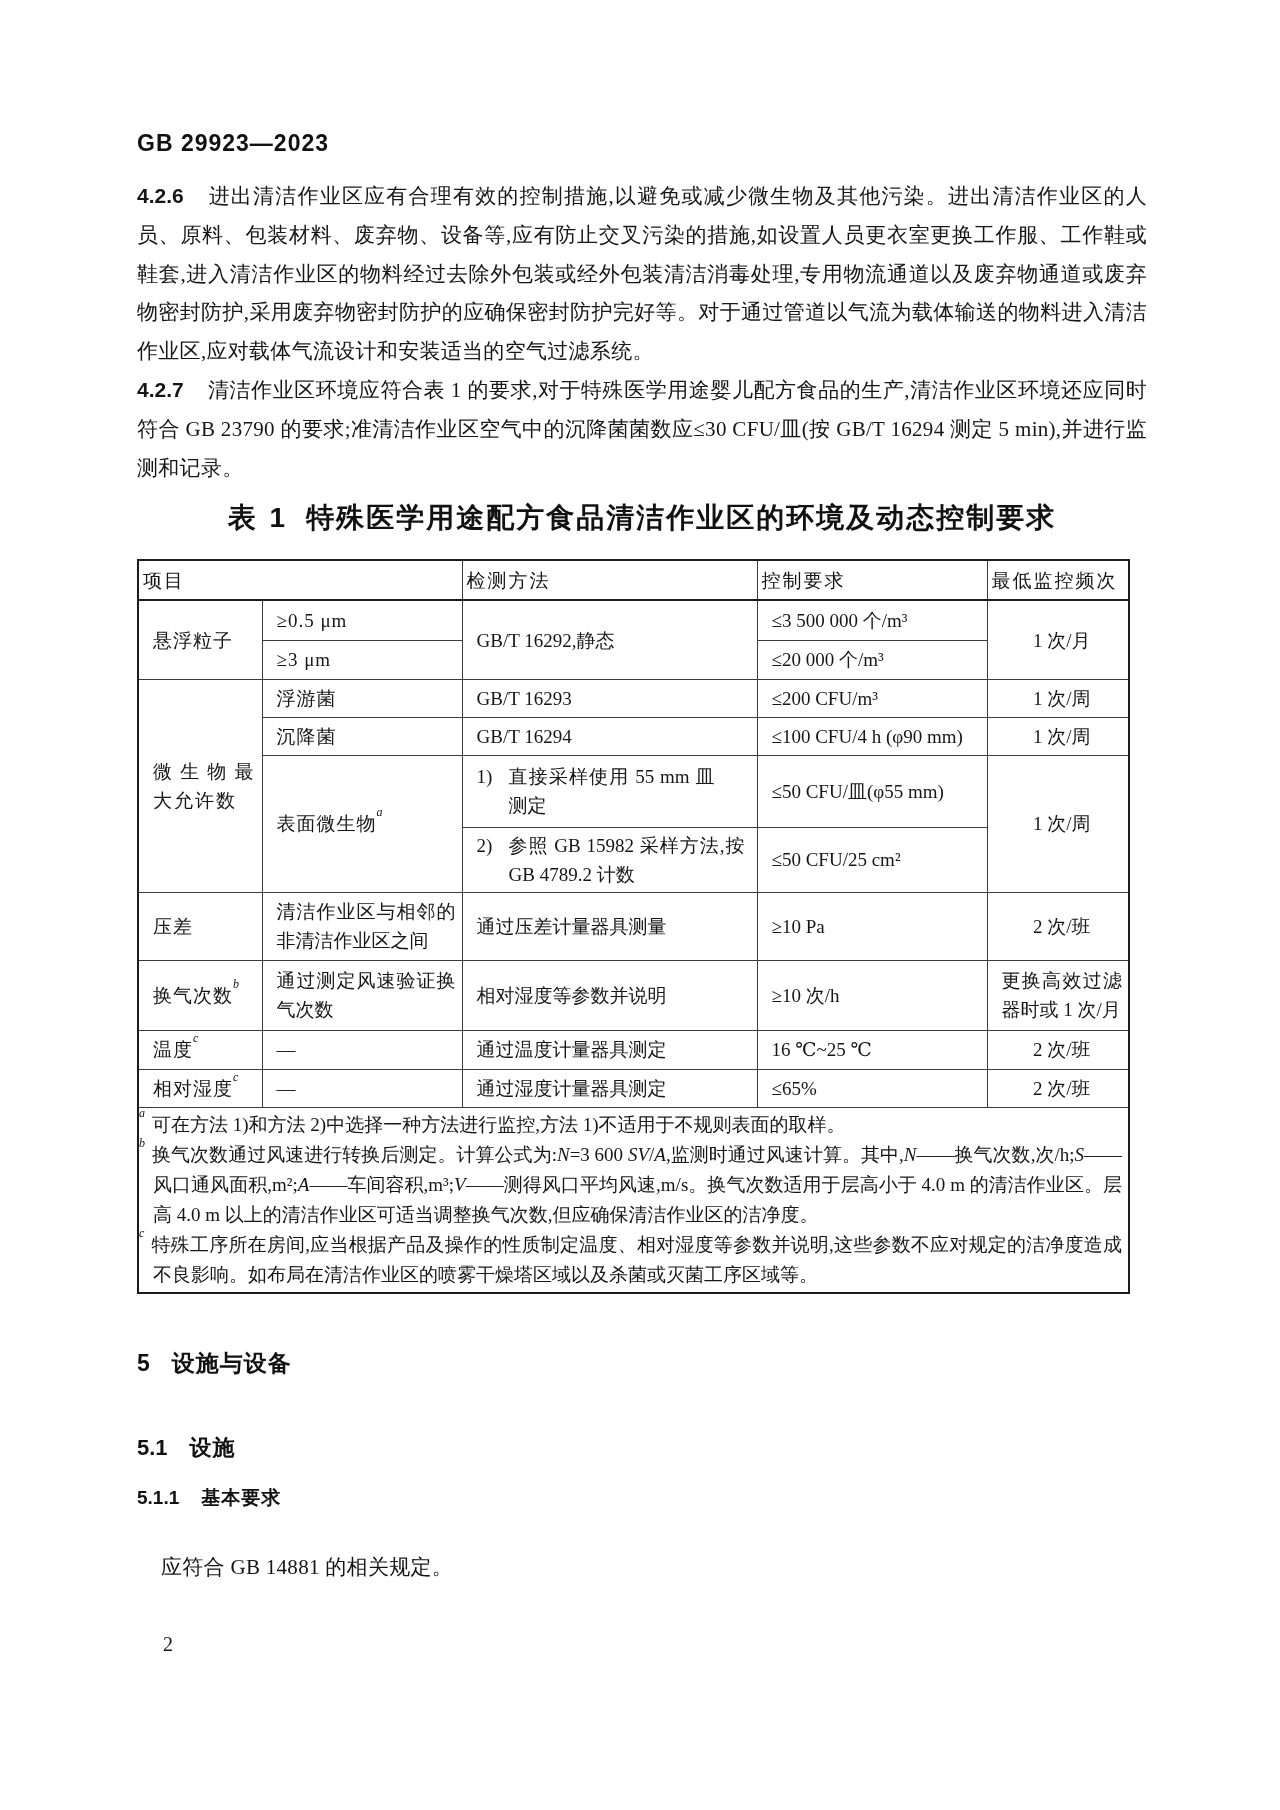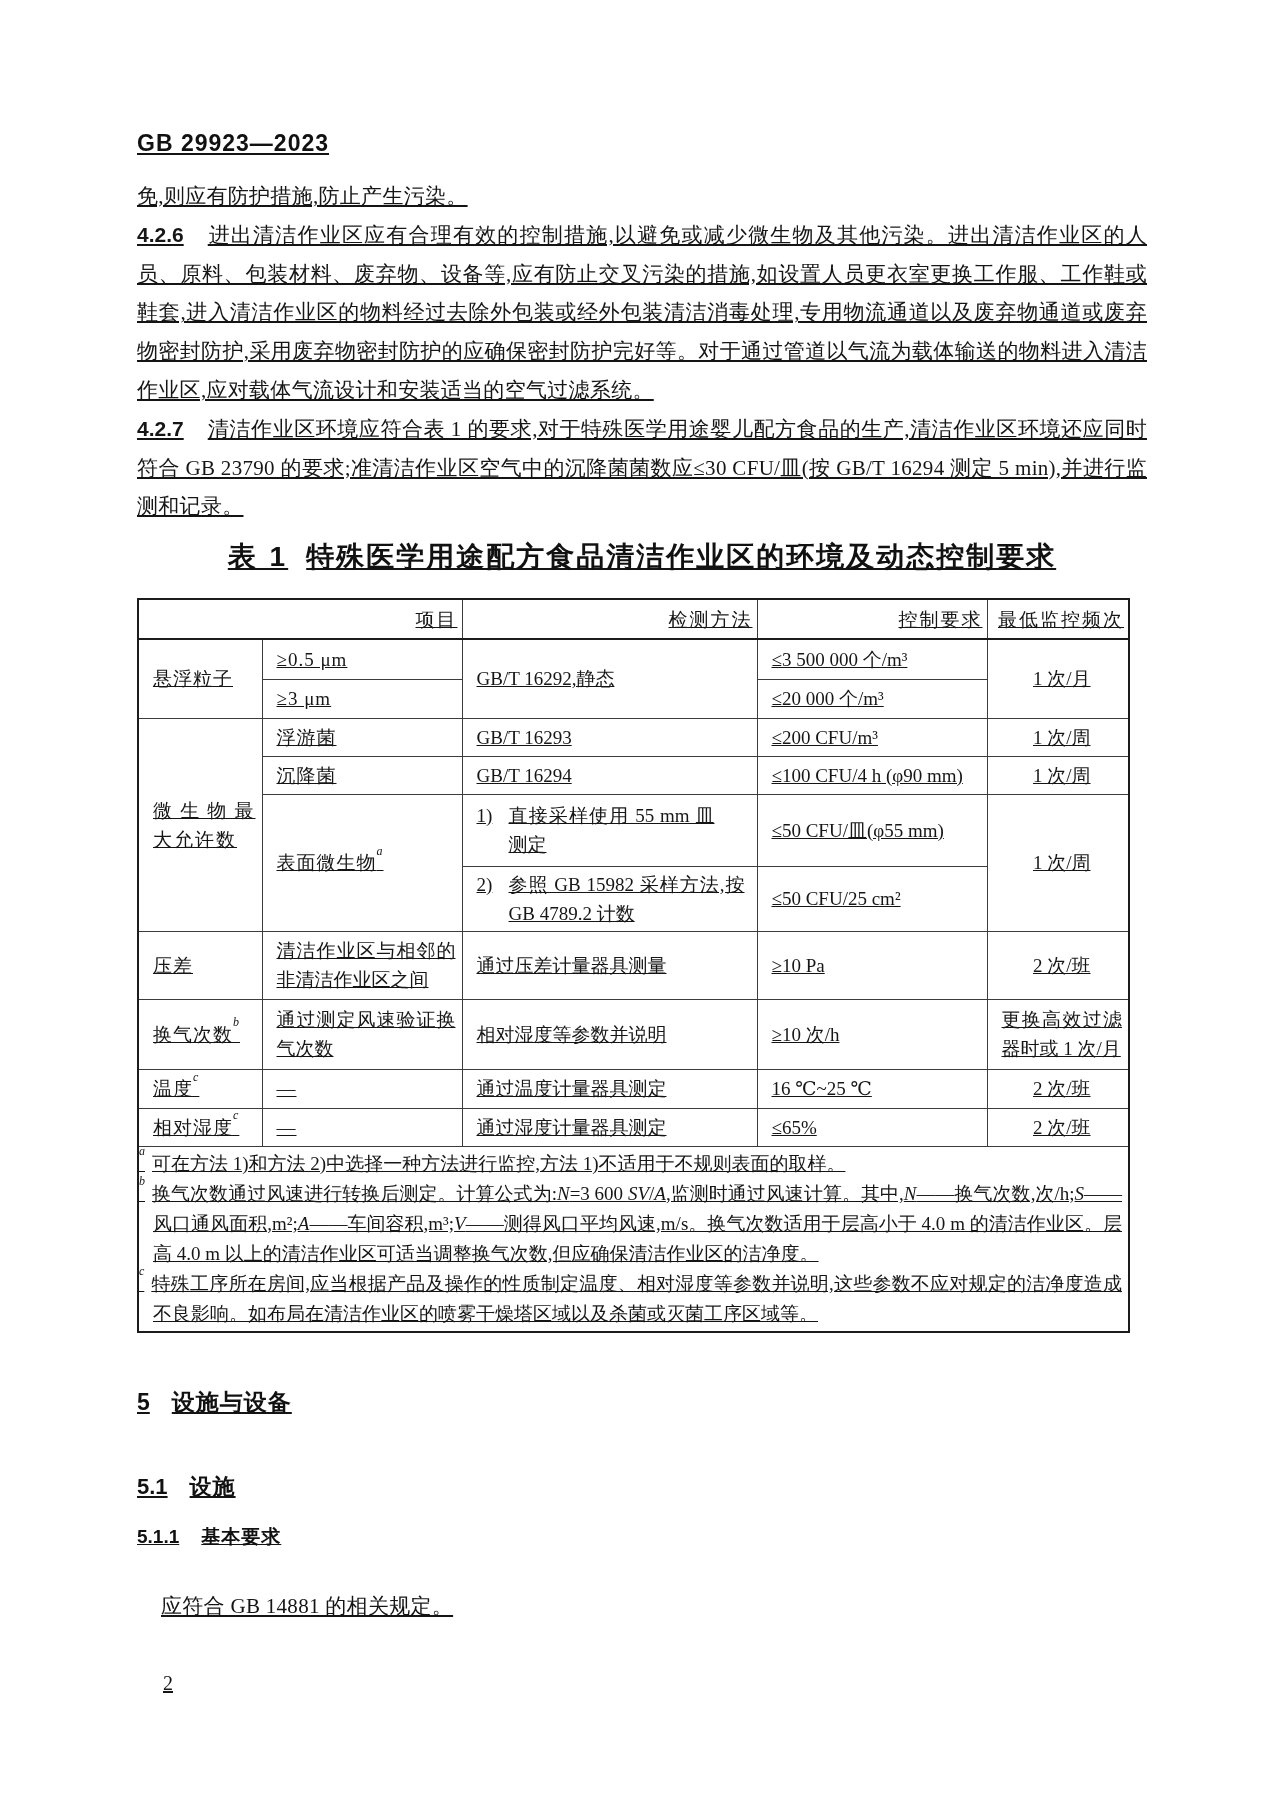--- a/index.html
+++ b/index.html
@@ -5,21 +5,20 @@
   html,body{margin:0;padding:0;background:#ffffff;}
   .page{
     position:relative;
     width:1280px;height:1810px;
     background:#ffffff;
     overflow:hidden;
     box-sizing:border-box;
     padding:130px 133px 16px 137px;
     color:#141414;
     font-family:"Liberation Serif","DejaVu Serif",serif;
-    text-decoration:underline;
   }
   .std-num{
     font-family:"Liberation Sans","DejaVu Sans",sans-serif;
     font-weight:bold;font-size:23px;letter-spacing:1px;color:#111;
   }
   .body-text{margin-top:20px;width:1010px;}
   .para{
     font-size:21px;line-height:38.8px;text-align:justify;
     letter-spacing:0.3px;margin:0;color:#161616;
   }
@@ -37,21 +36,21 @@
     margin-top:22px;border-collapse:collapse;table-layout:fixed;
     width:991px;border:2px solid #1c1c1c;
     font-size:19px;line-height:29px;color:#161616;
   }
   table.env td,table.env th{
     border:1px solid #3c3c3c;vertical-align:middle;
     padding:2px 6px 2px 14px;font-weight:normal;box-sizing:border-box;
     overflow:hidden;
   }
   table.env tr.hdr th{
-    text-align:right;height:40px;padding:2px 4px;
+    text-align:left;height:40px;padding:2px 4px;
     border-bottom:2px solid #1c1c1c;letter-spacing:2px;
   }
   td.c{text-align:center;padding:2px 4px;margin-top:25px;}
   td.lab{padding-left:22px;letter-spacing:1px;}
   td.lab2{padding-left:13px;letter-spacing:2px;}
   td.jus{text-align:justify;padding-left:16px;padding-right:8px;}
   tr.h40{height:40px;} tr.h39{height:39px;} tr.h38{height:38px;}
   tr.h72{height:72px;} tr.h65{height:65px;} tr.h68{height:68px;} tr.h70{height:70px;}
   sup.fnm{font-size:12px;line-height:0;position:relative;top:-7px;font-style:italic;}
   .m{display:flex;align-items:flex-start;}
@@ -77,21 +76,20 @@
   .page-num{margin-top:52px;margin-left:26px;font-size:20px;}
 </style>
 </head>
 <body>
 
 <div class="page">
 
   <div class="std-num">GB 29923—2023</div>
 
   <div class="body-text">
-    <p class="para"><span>免,则应有防护措施,防止产生污染。</span></p>
     <p class="para"><span class="pnum">4.2.6</span><span>进出清洁作业区应有合理有效的控制措施,以避免或减少微生物及其他污染。进出清洁作业区的人员、原料、包装材料、废弃物、设备等,应有防止交叉污染的措施,如设置人员更衣室更换工作服、工作鞋或鞋套,进入清洁作业区的物料经过去除外包装或经外包装清洁消毒处理,专用物流通道以及废弃物通道或废弃物密封防护,采用废弃物密封防护的应确保密封防护完好等。对于通过管道以气流为载体输送的物料进入清洁作业区,应对载体气流设计和安装适当的空气过滤系统。</span></p>
     <p class="para"><span class="pnum">4.2.7</span><span>清洁作业区环境应符合表 1 的要求,对于特殊医学用途婴儿配方食品的生产,清洁作业区环境还应同时符合 GB 23790 的要求;准清洁作业区空气中的沉降菌菌数应≤30 CFU/皿(按 GB/T 16294 测定 5 min),并进行监测和记录。</span></p>
   </div>
 
   <div class="tbl-caption">
     <span class="cap-label">表 1</span><span>特殊医学用途配方食品清洁作业区的环境及动态控制要求</span>
   </div>
 
   <table class="env">
     <colgroup>

